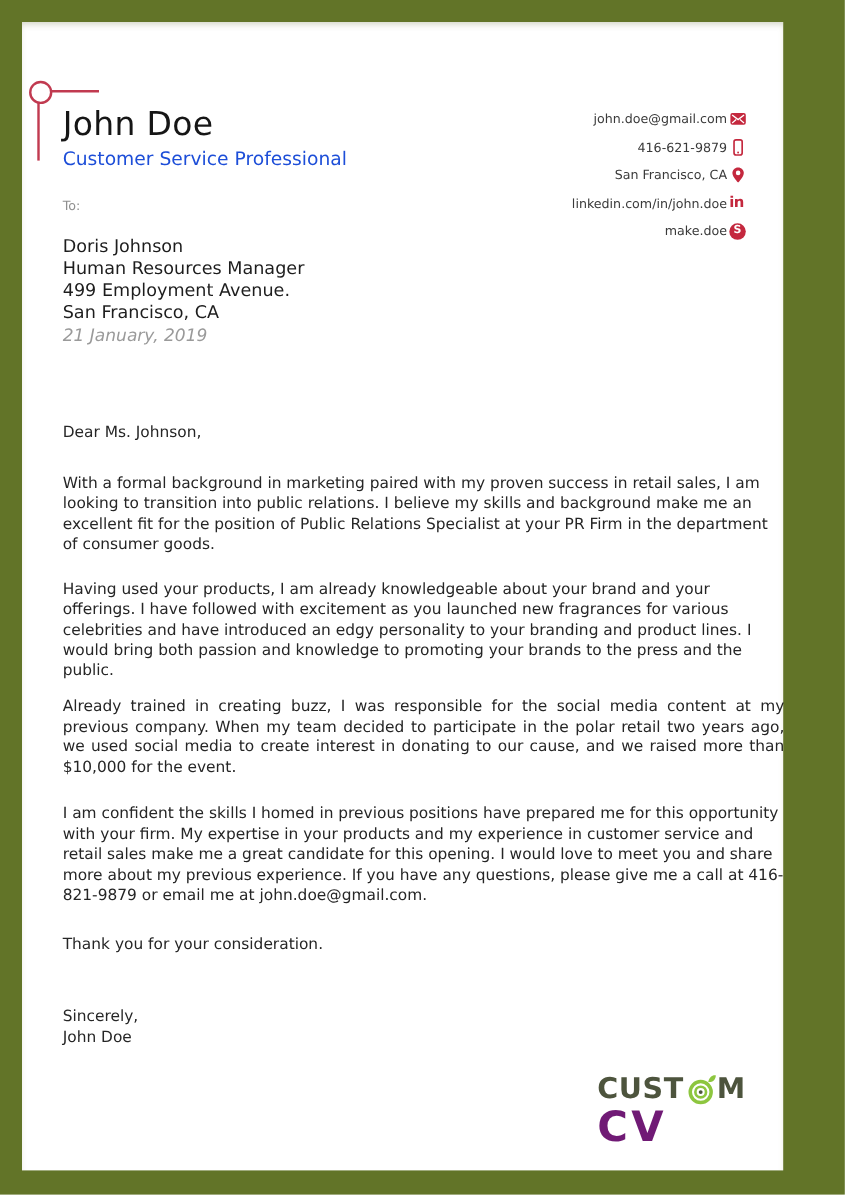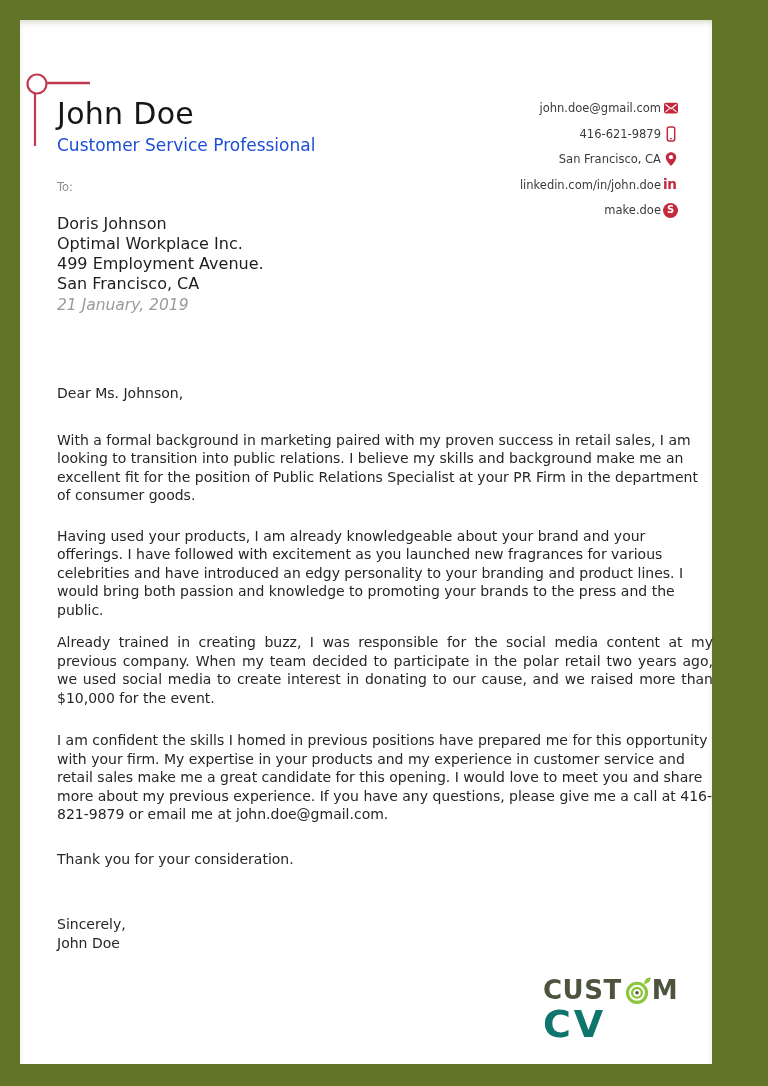--- a/index.html
+++ b/index.html
@@ -122,21 +122,21 @@
       <span>make.doe</span>
       <span class="ic">
         <span class="sk-glyph" style="background:#c4283e">S</span>
       </span>
     </div>
   </div>
 
   <div class="recipient">
     <div class="to-label">To:</div>
     <div class="addr-line">Doris Johnson</div>
-    <div class="addr-line">Optimal Workplace Inc.</div>
+    <div class="addr-line">Human Resources Manager</div>
     <div class="addr-line">499 Employment Avenue.</div>
     <div class="addr-line">San Francisco, CA</div>
     <div class="date-line">21 January, 2019</div>
   </div>
 
   <div class="body-text">
     <p class="salutation">Dear Ms. Johnson,</p>
     <p class="p1">With a formal background in marketing paired with my proven success in retail sales, I am looking to transition into public relations. I believe my skills and background make me an excellent fit for the position of Public Relations Specialist at your PR Firm in the department of consumer goods.</p>
     <p class="p2">Having used your products, I am already knowledgeable about your brand and your offerings. I have followed with excitement as you launched new fragrances for various celebrities and have introduced an edgy personality to your branding and product lines. I would bring both passion and knowledge to promoting your brands to the press and the public.</p>
     <p class="p3">Already trained in creating buzz, I was responsible for the social media content at my previous company. When my team decided to participate in the polar retail two years ago, we used social media to create interest in donating to our cause, and we raised more than $10,000 for the event.</p>
@@ -150,16 +150,16 @@
     <div class="logo-line1" style="color:#4d543d">
       <span>CUST</span>
       <svg class="bull" width="28" height="30" viewBox="0 0 30 32">
         <circle cx="15" cy="19" r="10.2" fill="#ffffff" stroke="#8dc63f" stroke-width="3.4"></circle>
         <circle cx="15" cy="19" r="5.2" fill="#ffffff" stroke="#8dc63f" stroke-width="2.6"></circle>
         <circle cx="15" cy="19" r="1.9" fill="#4d543d"></circle>
         <path d="M22.4 9.2 C23.2 4.4 26.4 2.2 29.8 2.8 C29.4 7.2 26.4 9.6 22.4 9.2 Z" fill="#8dc63f"></path>
       </svg>
       <span>M</span>
     </div>
-    <div class="logo-line2" style="color:#0f766e">CV</div>
+    <div class="logo-line2" style="color:#701a75">CV</div>
   </div>
 
 </div>
 
 </body></html>

